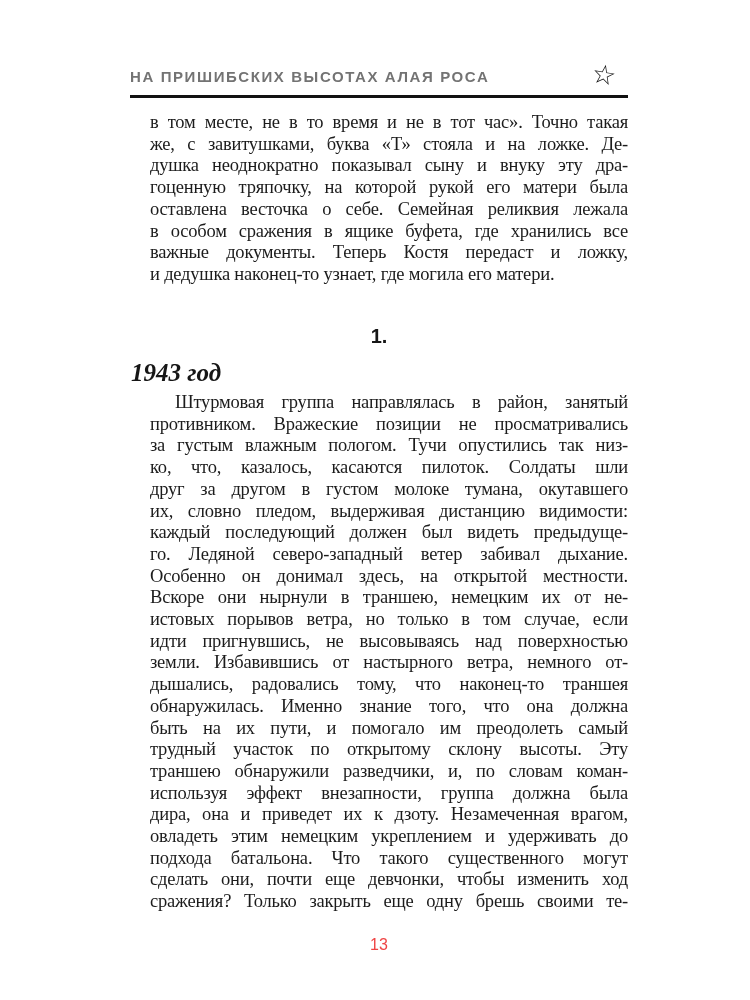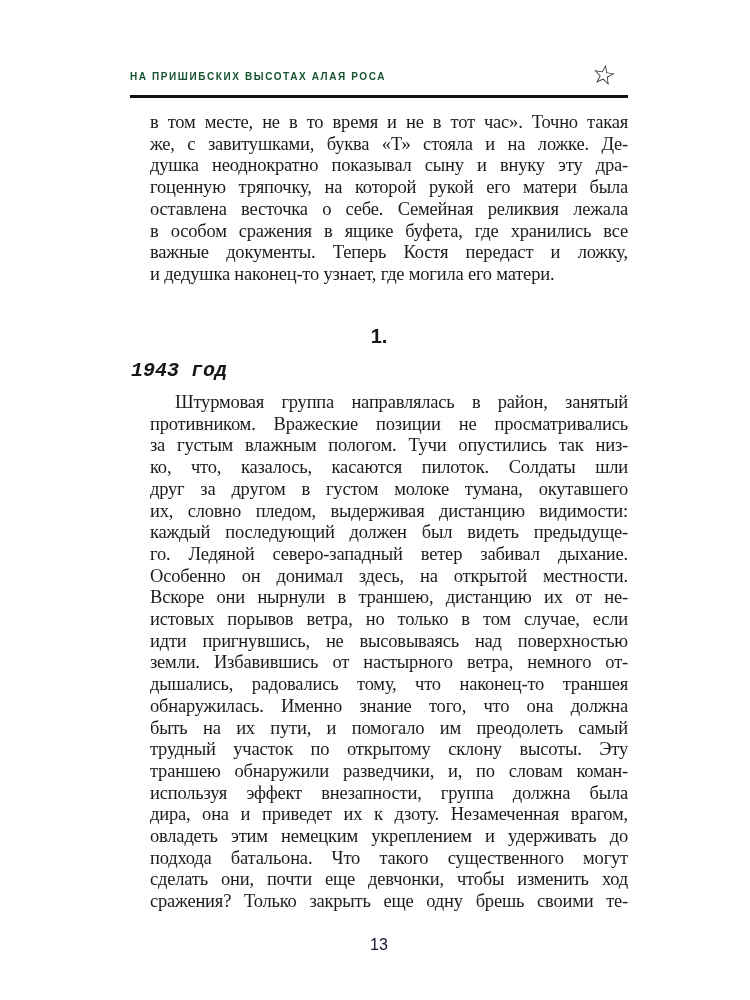--- a/index.html
+++ b/index.html
@@ -23,24 +23,24 @@
     width: 498px;
     height: 32px;
     display: flex;
     align-items: center;
     justify-content: space-between;
     box-sizing: border-box;
     padding-right: 12px;
   }
   .header-title {
     font-family: "Liberation Sans", sans-serif;
-    font-size: 10px;
+    font-size: 15px;
     font-weight: 600;
     letter-spacing: 1.6px;
-    color: #14532d;
+    color: #737373;
     white-space: nowrap;
   }
   .star {
     font-family: "DejaVu Sans", sans-serif;
     font-size: 27px;
     line-height: 27px;
     color: #141414;
     transform: rotate(10deg);
     display: inline-block;
     margin-top: -4px;
@@ -82,35 +82,35 @@
     text-align: center;
     font-family: "Liberation Sans", sans-serif;
     font-weight: bold;
     font-size: 20px;
     color: #161616;
   }
   .section-heading {
     position: absolute;
     left: 131px;
     top: 359px;
-    font-family: Liberation Mono, monospace;
+    font-family: Liberation Serif, serif;
     font-weight: bold;
     font-style: italic;
-    font-size: 20px;
+    font-size: 25px;
     color: #161616;
   }
   .page-number {
     position: absolute;
     left: 130px;
     top: 936px;
     width: 498px;
     text-align: center;
     font-family: "Liberation Sans", sans-serif;
     font-size: 16px;
-    color: #0f172a;
+    color: #ef4444;
   }
 </style>
 </head>
 <body>
 
 <div class="page">
 
   <div class="header">
     <span class="header-title">НА ПРИШИБСКИХ ВЫСОТАХ АЛАЯ РОСА</span>
     <span class="star">☆</span>
@@ -136,21 +136,21 @@
   <div class="para para2 indent-first">
       <div class="line">Штурмовая группа направлялась в район, занятый</div>
       <div class="line">противником. Вражеские позиции не просматривались</div>
       <div class="line">за густым влажным пологом. Тучи опустились так низ-</div>
       <div class="line">ко, что, казалось, касаются пилоток. Солдаты шли</div>
       <div class="line">друг за другом в густом молоке тумана, окутавшего</div>
       <div class="line">их, словно пледом, выдерживая дистанцию видимости:</div>
       <div class="line">каждый последующий должен был видеть предыдуще-</div>
       <div class="line">го. Ледяной северо-западный ветер забивал дыхание.</div>
       <div class="line">Особенно он донимал здесь, на открытой местности.</div>
-      <div class="line">Вскоре они нырнули в траншею, дистанцию их от не-</div>
+      <div class="line">Вскоре они нырнули в траншею, немецким их от не-</div>
       <div class="line">истовых порывов ветра, но только в том случае, если</div>
       <div class="line">идти пригнувшись, не высовываясь над поверхностью</div>
       <div class="line">земли. Избавившись от настырного ветра, немного от-</div>
       <div class="line">дышались, радовались тому, что наконец-то траншея</div>
       <div class="line">обнаружилась. Именно знание того, что она должна</div>
       <div class="line">быть на их пути, и помогало им преодолеть самый</div>
       <div class="line">трудный участок по открытому склону высоты. Эту</div>
       <div class="line">траншею обнаружили разведчики, и, по словам коман-</div>
       <div class="line">используя эффект внезапности, группа должна была</div>
       <div class="line">дира, она и приведет их к дзоту. Незамеченная врагом,</div>

